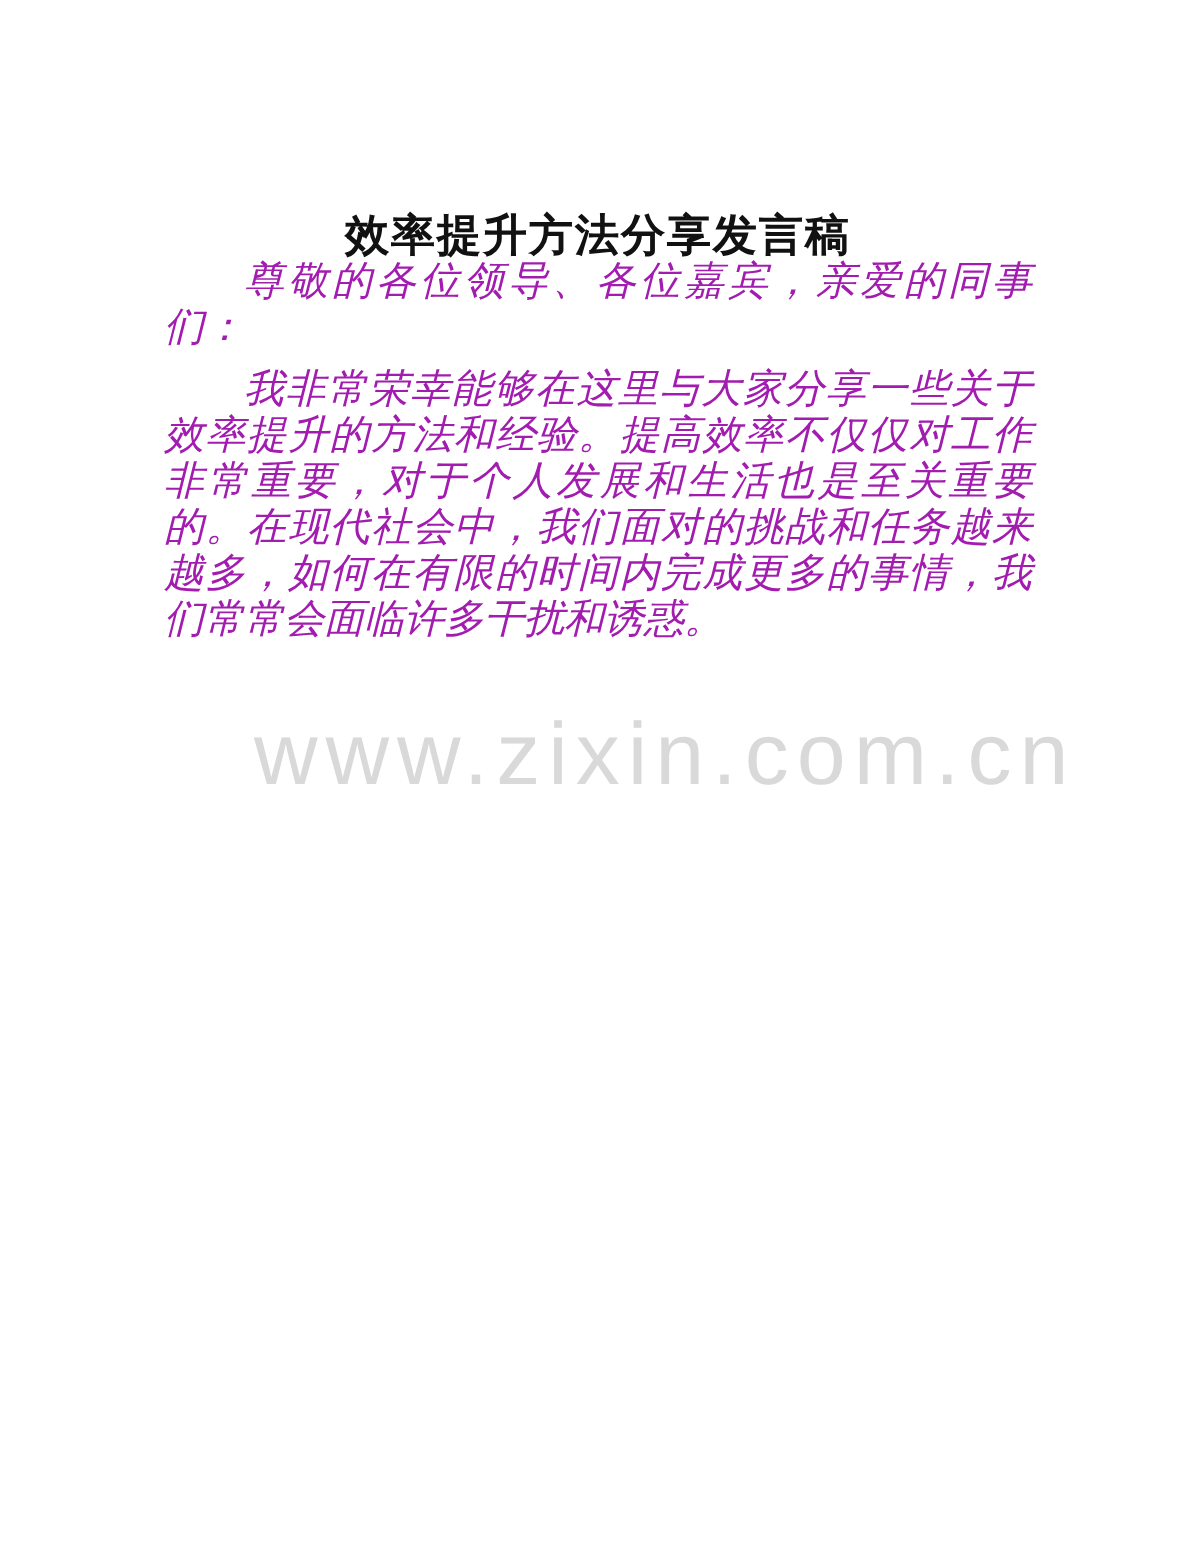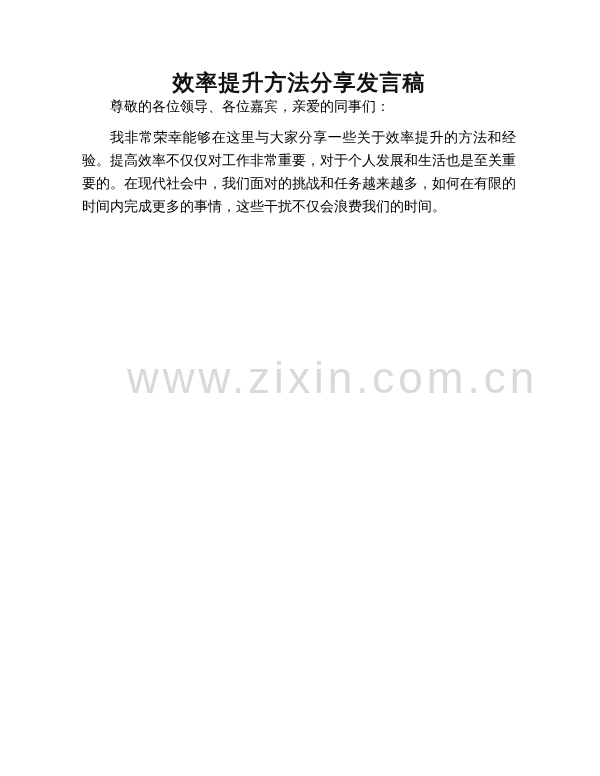--- a/index.html
+++ b/index.html
@@ -26,54 +26,55 @@
     line-height: 40px;
     letter-spacing: 4px;
     color: #d9d9d9;
     white-space: nowrap;
     z-index: 0;
     user-select: none;
   }
   .content {
     position: relative;
     z-index: 1;
-    padding: 71px 84px 0 82px;
+    padding: 106px 84px 0 82px;
   }
   .doc-title {
     margin: 0;
     font-family: "Liberation Sans", "DejaVu Sans", sans-serif;
     font-weight: 700;
     font-size: 22px;
     line-height: 24px;
     color: #111111;
     text-align: center;
     letter-spacing: 1px;
   }
   .greeting {
     margin: 28px 0 8px 0;
   }
   .body-text {
     margin: 0 0 8px 0;
-    font-size: 14px;
+    font-size: 20px;
     line-height: 23px;
-    color: #000000;
+    color: #a21caf;
     text-align: justify;
     text-indent: 2em;
+    font-style: italic;
   }
 </style>
 </head>
 <body>
 
 <div class="page">
   <div class="watermark">www.zixin.com.cn</div>
 
   <div class="content">
     <h1 class="doc-title">效率提升方法分享发言稿</h1>
 
     <p class="body-text greeting">尊敬的各位领导、各位嘉宾，亲爱的同事们：</p>
 
 
-    <p class="body-text">我非常荣幸能够在这里与大家分享一些关于效率提升的方法和经验。提高效率不仅仅对工作非常重要，对于个人发展和生活也是至关重要的。在现代社会中，我们面对的挑战和任务越来越多，如何在有限的时间内完成更多的事情，这些干扰不仅会浪费我们的时间。</p>
+    <p class="body-text">我非常荣幸能够在这里与大家分享一些关于效率提升的方法和经验。提高效率不仅仅对工作非常重要，对于个人发展和生活也是至关重要的。在现代社会中，我们面对的挑战和任务越来越多，如何在有限的时间内完成更多的事情，我们常常会面临许多干扰和诱惑。</p>
 
 
 
   </div>
 </div>
 
 </body></html>

